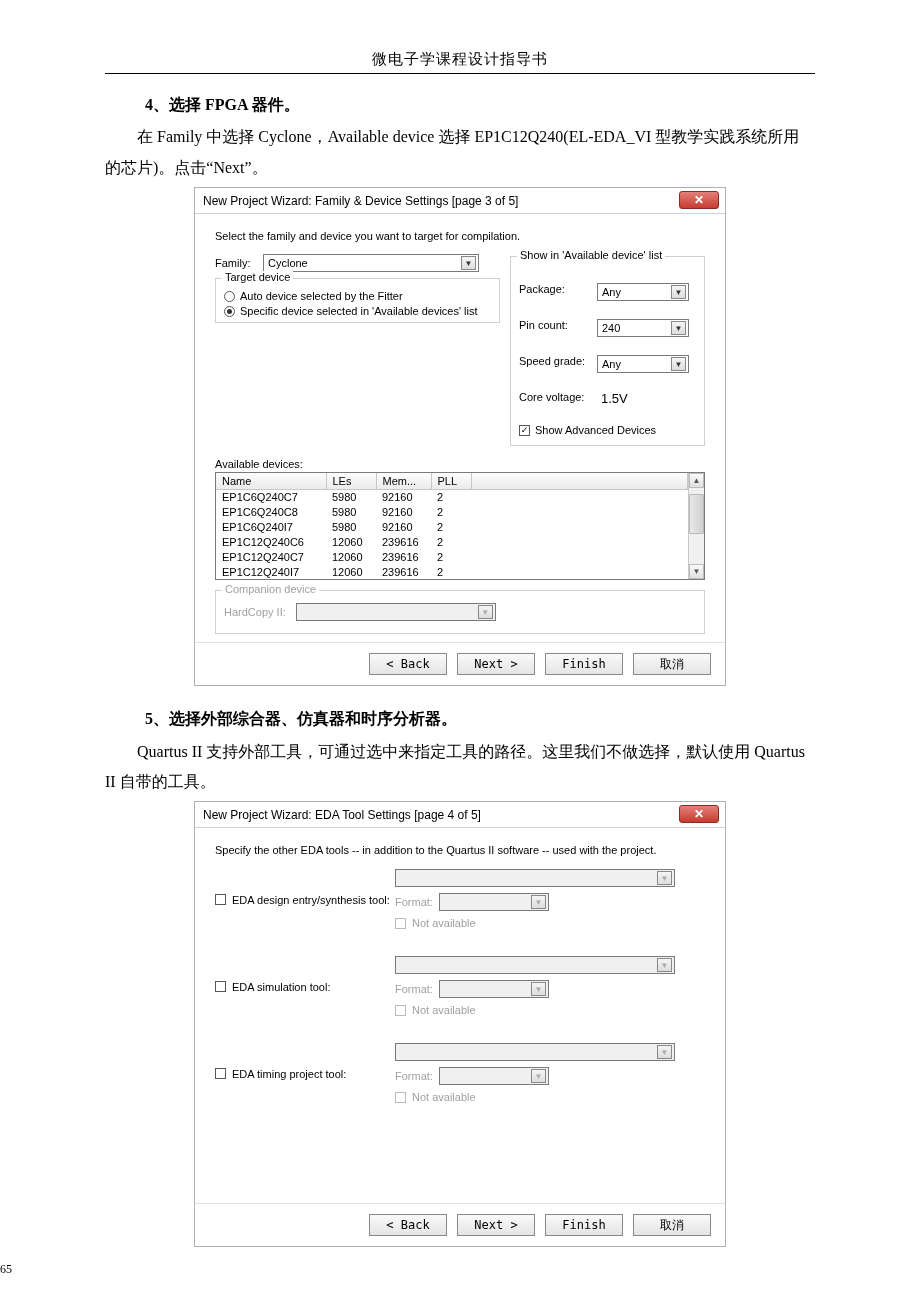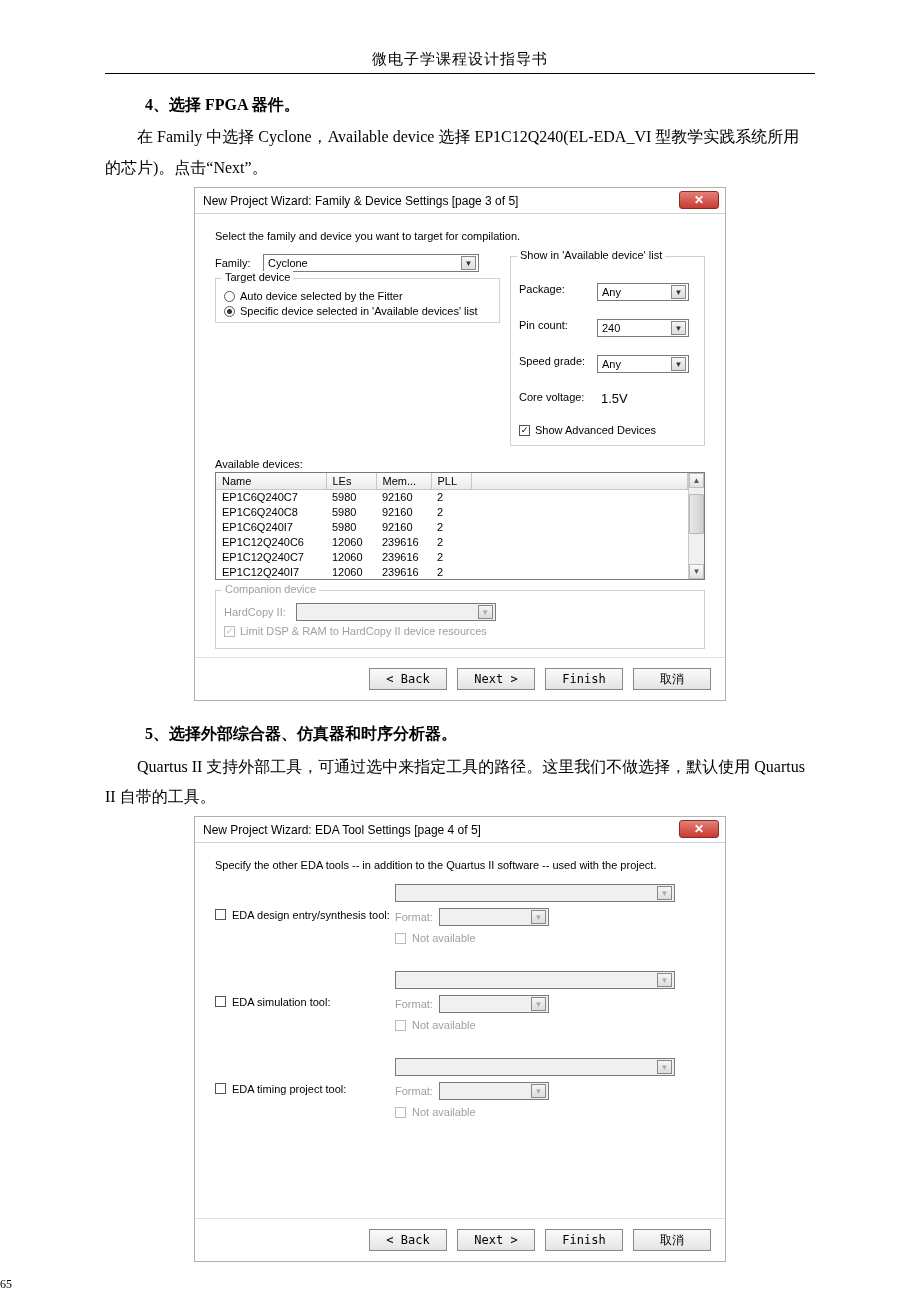--- a/index.html
+++ b/index.html
@@ -368,24 +368,20 @@
 
       <div class="fieldset disabled" style="margin-top:10px;padding:8px">
         <span class="legend">Companion device</span>
         <div class="hardcopy-row">
           <span>HardCopy II:</span>
           <span class="combo disabled" style="width:200px;margin-left:4px">
             <span></span>
               <span class="arrow">▼</span>
           </span>
         </div>
-        <div class="check-row" style="color:#a0a0a0">
-          <span class="chk disabled checked"></span>
-          <span>Limit DSP &amp; RAM to HardCopy II device resources</span>
-        </div>
       </div>
     </div>
     <div class="btn-row">
       <span class="btn">&lt; Back</span>
       <span class="btn">Next &gt;</span>
       <span class="btn">Finish</span>
       <span class="btn">取消</span>
     </div>
   </div>
 

